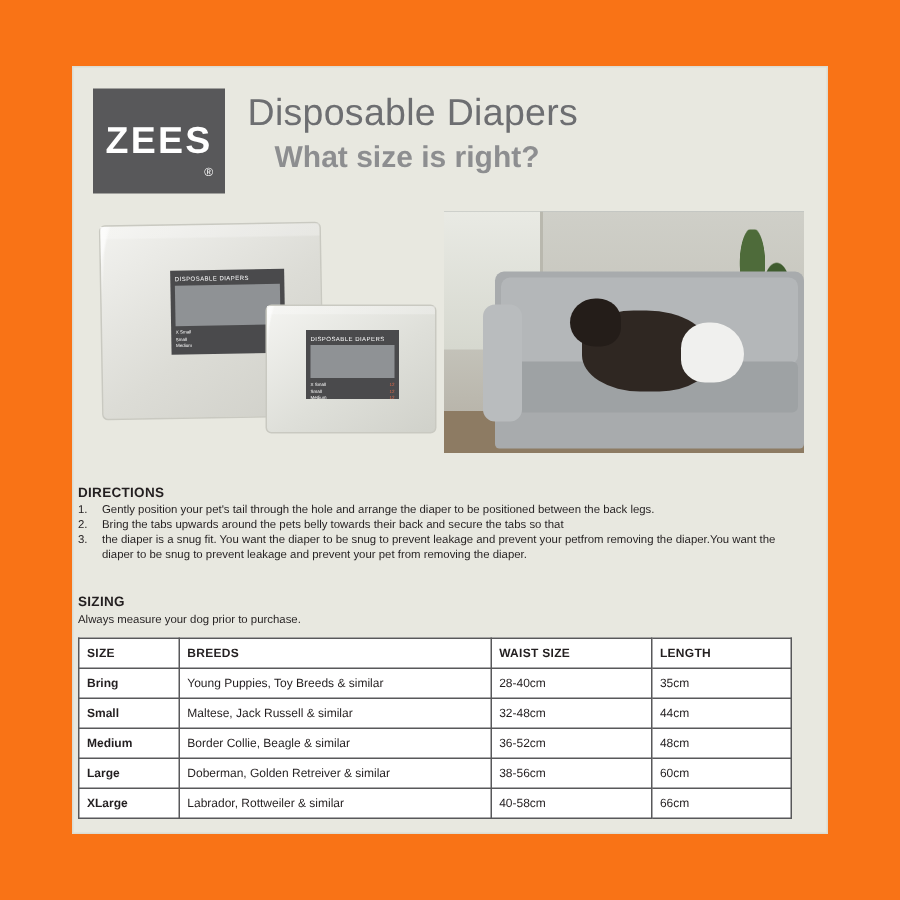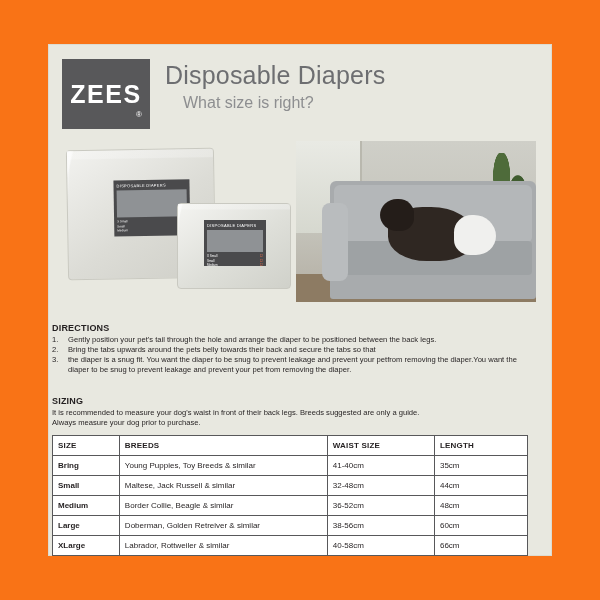--- a/index.html
+++ b/index.html
@@ -73,22 +73,22 @@
     color: #6d6e71;
     font-size: 25px;
     font-weight: normal;
     letter-spacing: 0.2px;
   }
   .title-sub {
     position: absolute;
     left: 134px;
     top: 35px;
     color: #8d8e90;
-    font-size: 16px;
-    font-weight: normal;
+    font-size: 20px;
+    font-weight: bold;
   }
 
   
   .img-area {
     position: absolute;
     left: 0;
     top: 96px;
     width: 100%;
     height: 176px;
   }
@@ -371,38 +371,37 @@
         <span class="dir-num">2.</span>
         <span class="dir-text">Bring the tabs upwards around the pets belly towards their back and secure the tabs so that</span>
       </div>
       <div class="dir-line">
         <span class="dir-num">3.</span>
         <span class="dir-text">the diaper is a snug fit. You want the diaper to be snug to prevent leakage and prevent your petfrom removing the diaper.You want the diaper to be snug to prevent leakage and prevent your pet from removing the diaper.</span>
       </div>
 
       <div class="sizing-block">
         <div class="sec-title">SIZING</div>
-        <p class="sizing-p">It is recommended to measure your dog's waist in front of their  back legs. Breeds suggested are only a guide.</p>
         <p class="sizing-p">Always measure your dog prior to purchase.</p>
       </div>
 
       <table class="size-table">
         <thead>
           <tr>
             <th class="col-size">SIZE</th>
             <th class="col-breeds">BREEDS</th>
             <th class="col-waist">WAIST SIZE</th>
             <th class="col-length">LENGTH</th>
           </tr>
         </thead>
         <tbody>
           <tr>
             <td class="c-size">Bring</td>
             <td>Young Puppies, Toy Breeds &amp; similar</td>
-            <td>41-40cm</td>
+            <td>28-40cm</td>
             <td class="center-cell">35cm</td>
           </tr>
           <tr>
             <td class="c-size">Small</td>
             <td>Maltese, Jack Russell &amp; similar</td>
             <td>32-48cm</td>
             <td class="center-cell">44cm</td>
           </tr>
           <tr>
             <td class="c-size">Medium</td>

